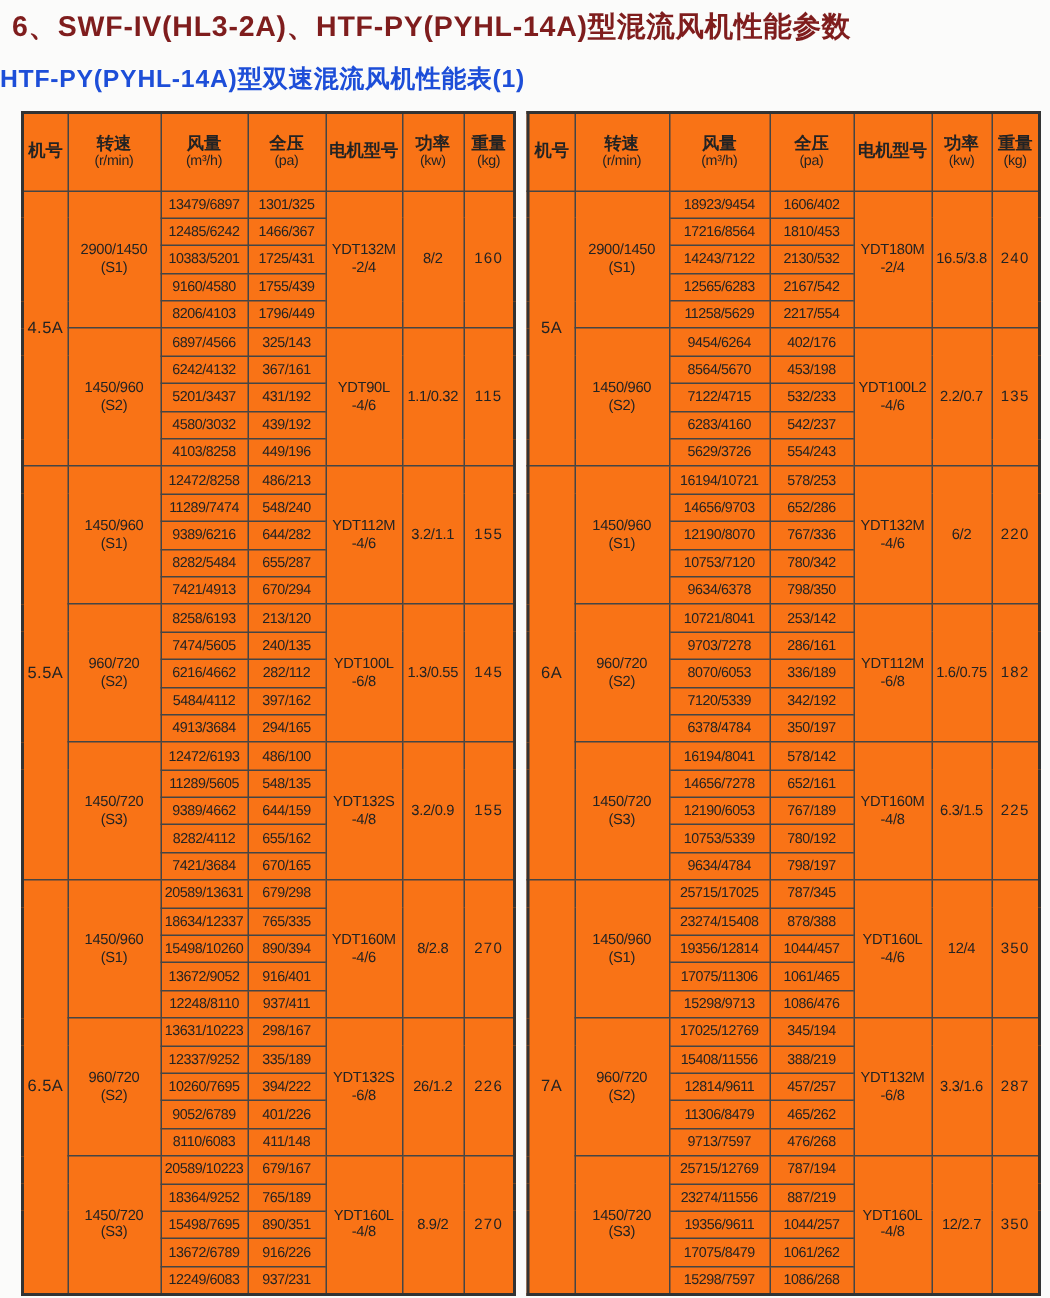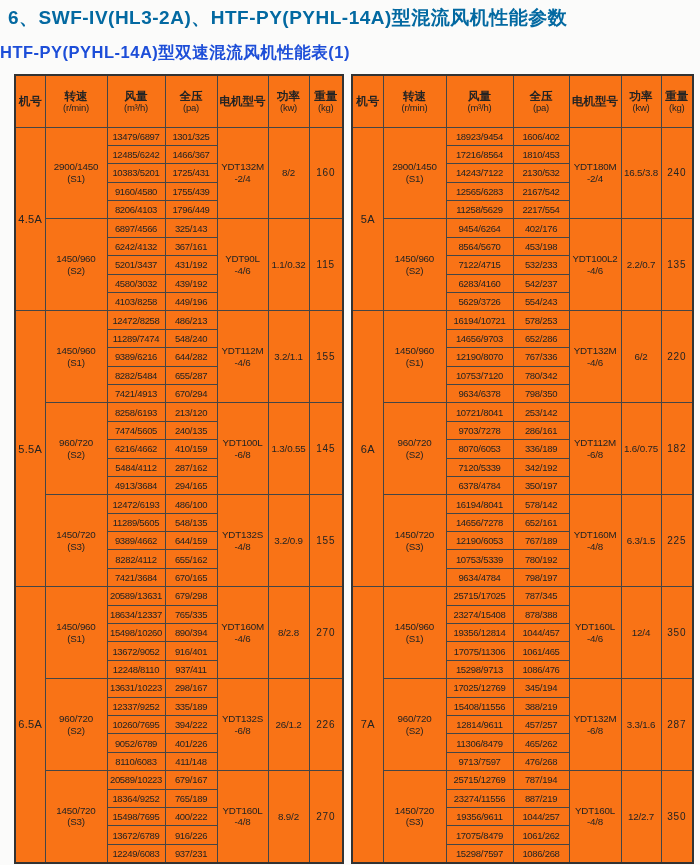--- a/index.html
+++ b/index.html
@@ -3,21 +3,21 @@
 <meta charset="utf-8">
 <style>
   html,body{margin:0;padding:0;}
   body{
     width:700px;height:865px;background:#fbfbfa;color:#232323;
     font-family:"Liberation Sans","DejaVu Sans",sans-serif;
     -webkit-font-smoothing:antialiased;overflow:hidden;
   }
   .title{
     padding:5px 0 0 8px;font-size:19px;font-weight:bold;letter-spacing:.5px;
-    color:#0369a1;white-space:nowrap;
+    color:#7f1d1d;white-space:nowrap;
   }
   .subtitle{
     margin-top:11px;font-size:16.5px;font-weight:bold;
     letter-spacing:.5px;color:#1d4ed8;
   }
   .tables{display:flex;align-items:flex-start;margin:10px 0 0 14px;gap:7px;}
   table.t{
     border-collapse:collapse;table-layout:fixed;background:#f97316;
     border:2px solid #333;
   }
@@ -190,25 +190,25 @@
           </td>
           <td class="power" rowspan="5">1.3/0.55</td>
           <td class="weight" rowspan="5">145</td>
         </tr>
         <tr>
           <td class="num">7474/5605</td>
           <td class="num">240/135</td>
         </tr>
         <tr>
           <td class="num">6216/4662</td>
-          <td class="num">410/159</td>
+          <td class="num">282/112</td>
         </tr>
         <tr>
           <td class="num">5484/4112</td>
-          <td class="num">287/162</td>
+          <td class="num">397/162</td>
         </tr>
         <tr>
           <td class="num">4913/3684</td>
           <td class="num">294/165</td>
         </tr>
         <tr>
           <td class="speed" rowspan="5">
             <div>1450/720</div>
             <div>(S3)</div>
           </td>
@@ -311,21 +311,21 @@
           </td>
           <td class="power" rowspan="5">8.9/2</td>
           <td class="weight" rowspan="5">270</td>
         </tr>
         <tr>
           <td class="num">18364/9252</td>
           <td class="num">765/189</td>
         </tr>
         <tr>
           <td class="num">15498/7695</td>
-          <td class="num">400/222</td>
+          <td class="num">890/351</td>
         </tr>
         <tr>
           <td class="num">13672/6789</td>
           <td class="num">916/226</td>
         </tr>
         <tr>
           <td class="num">12249/6083</td>
           <td class="num">937/231</td>
         </tr>
       </tbody>

